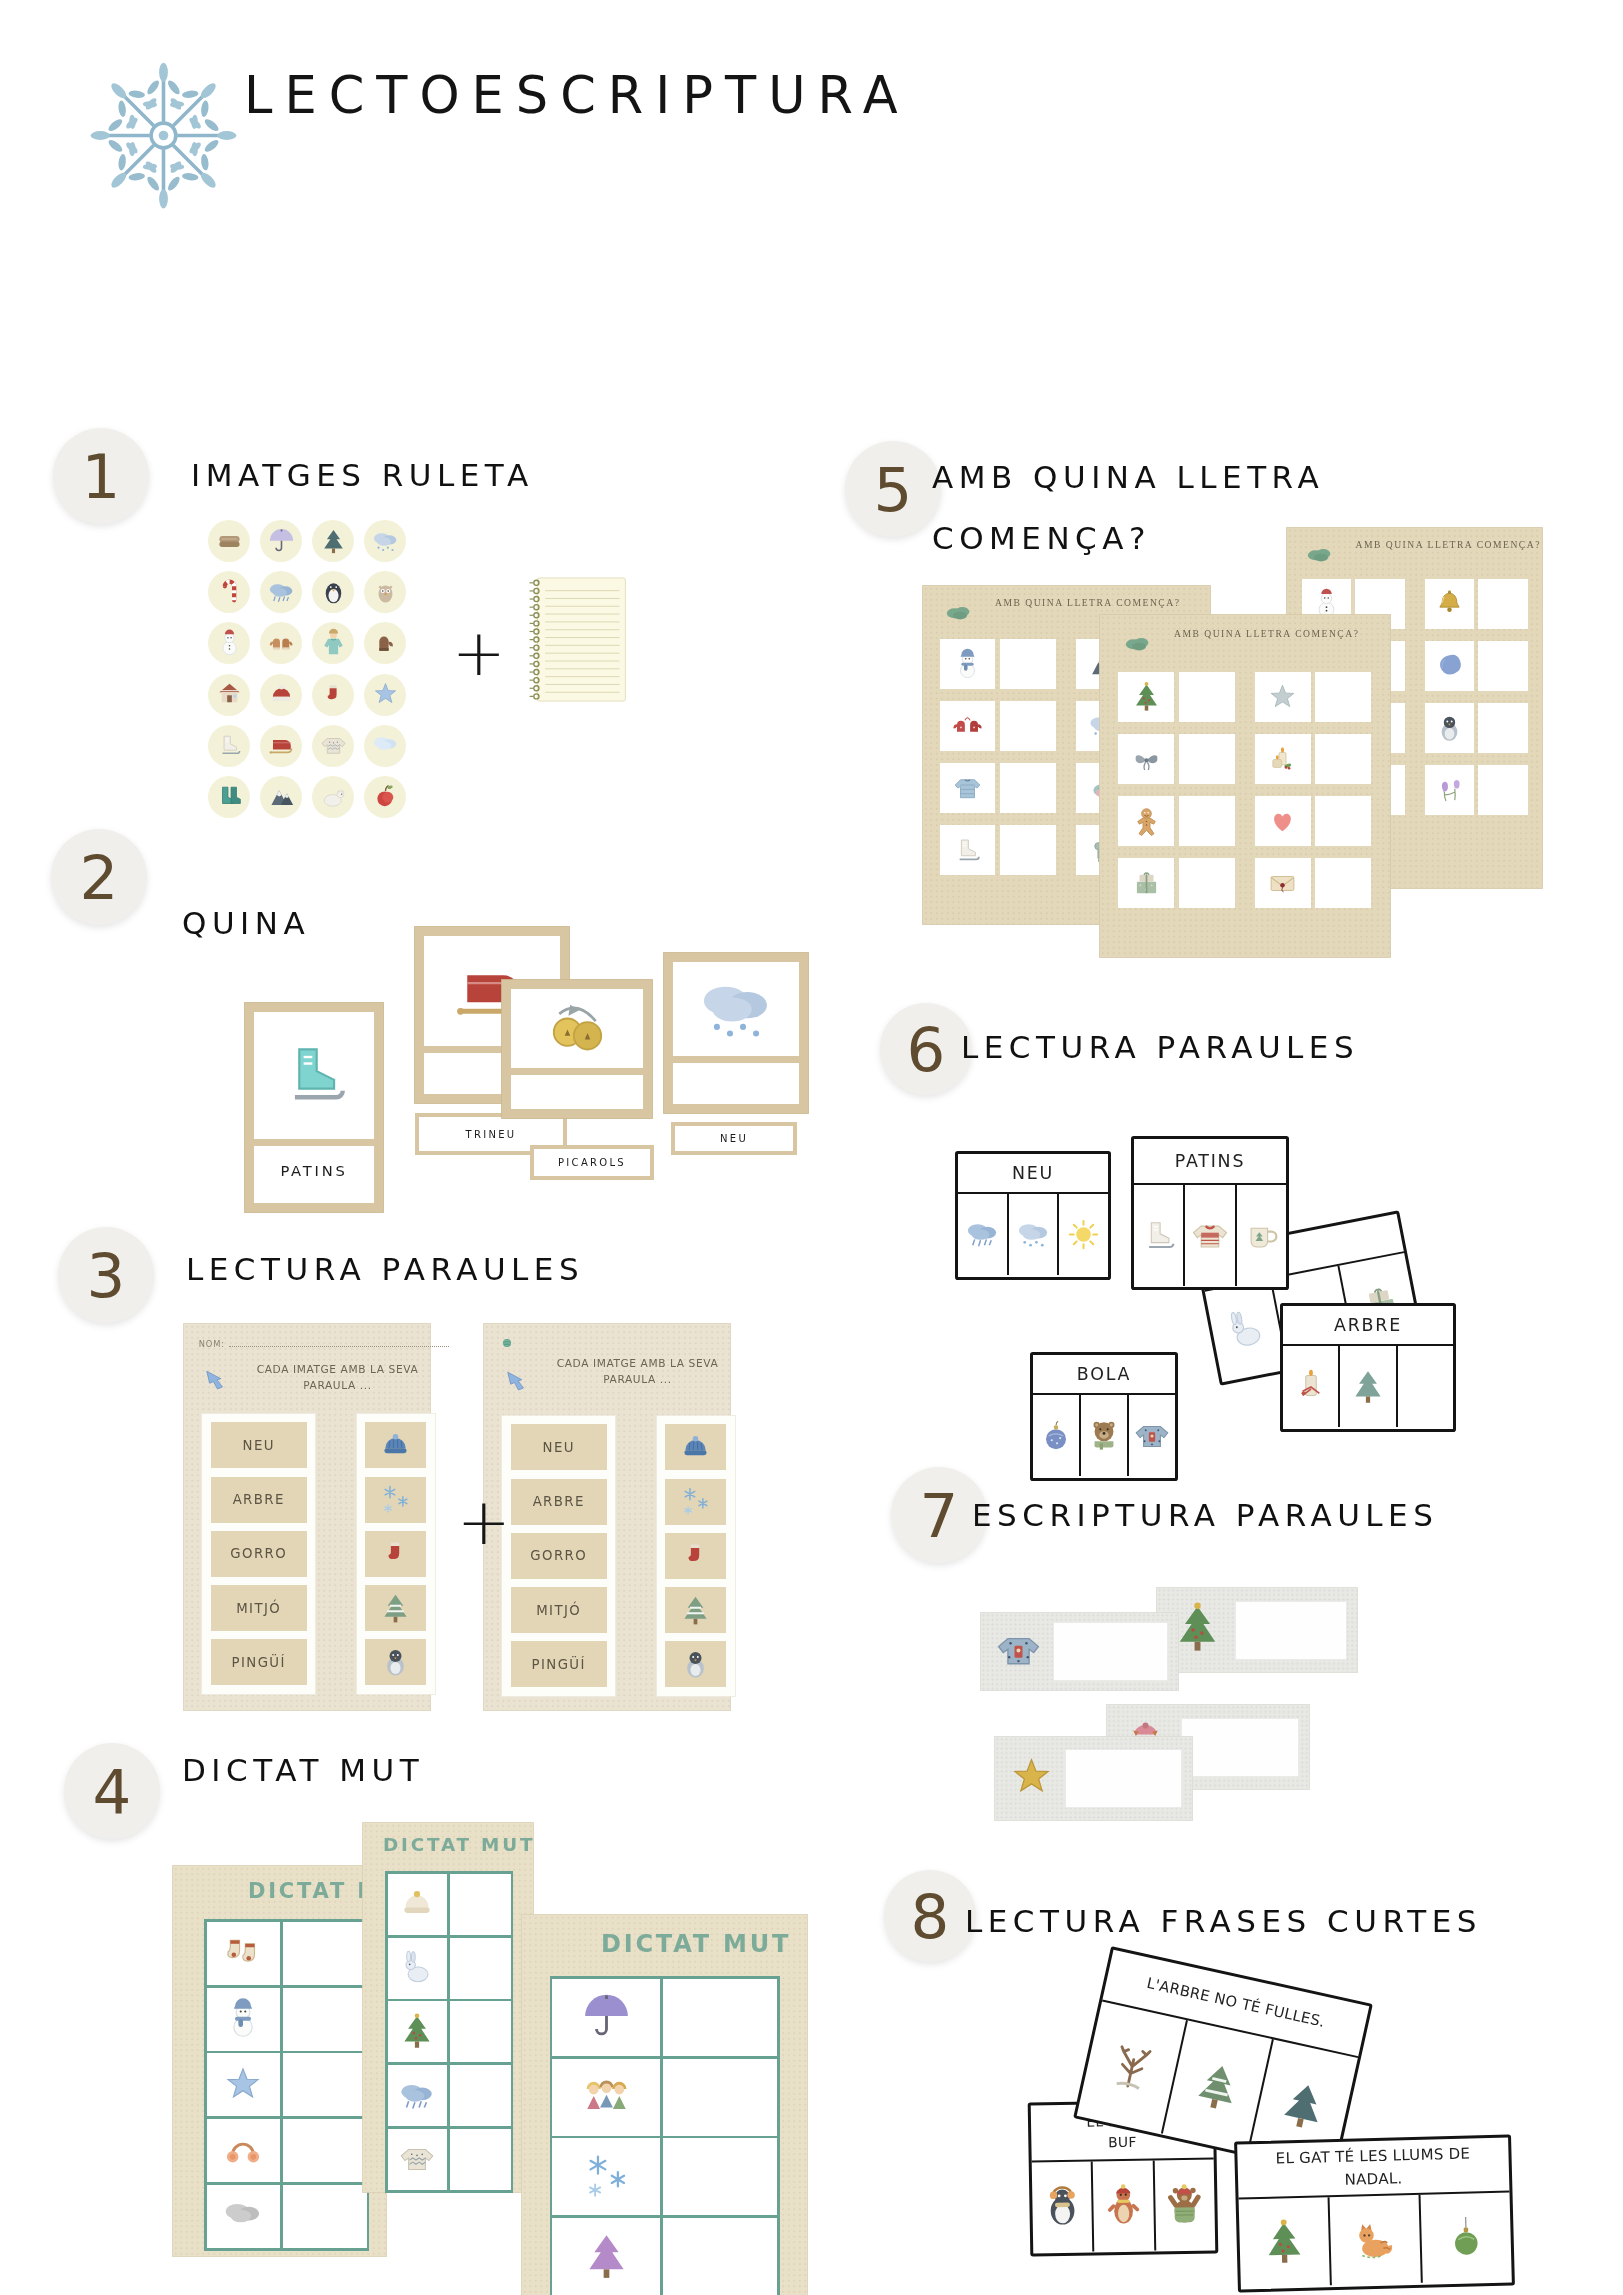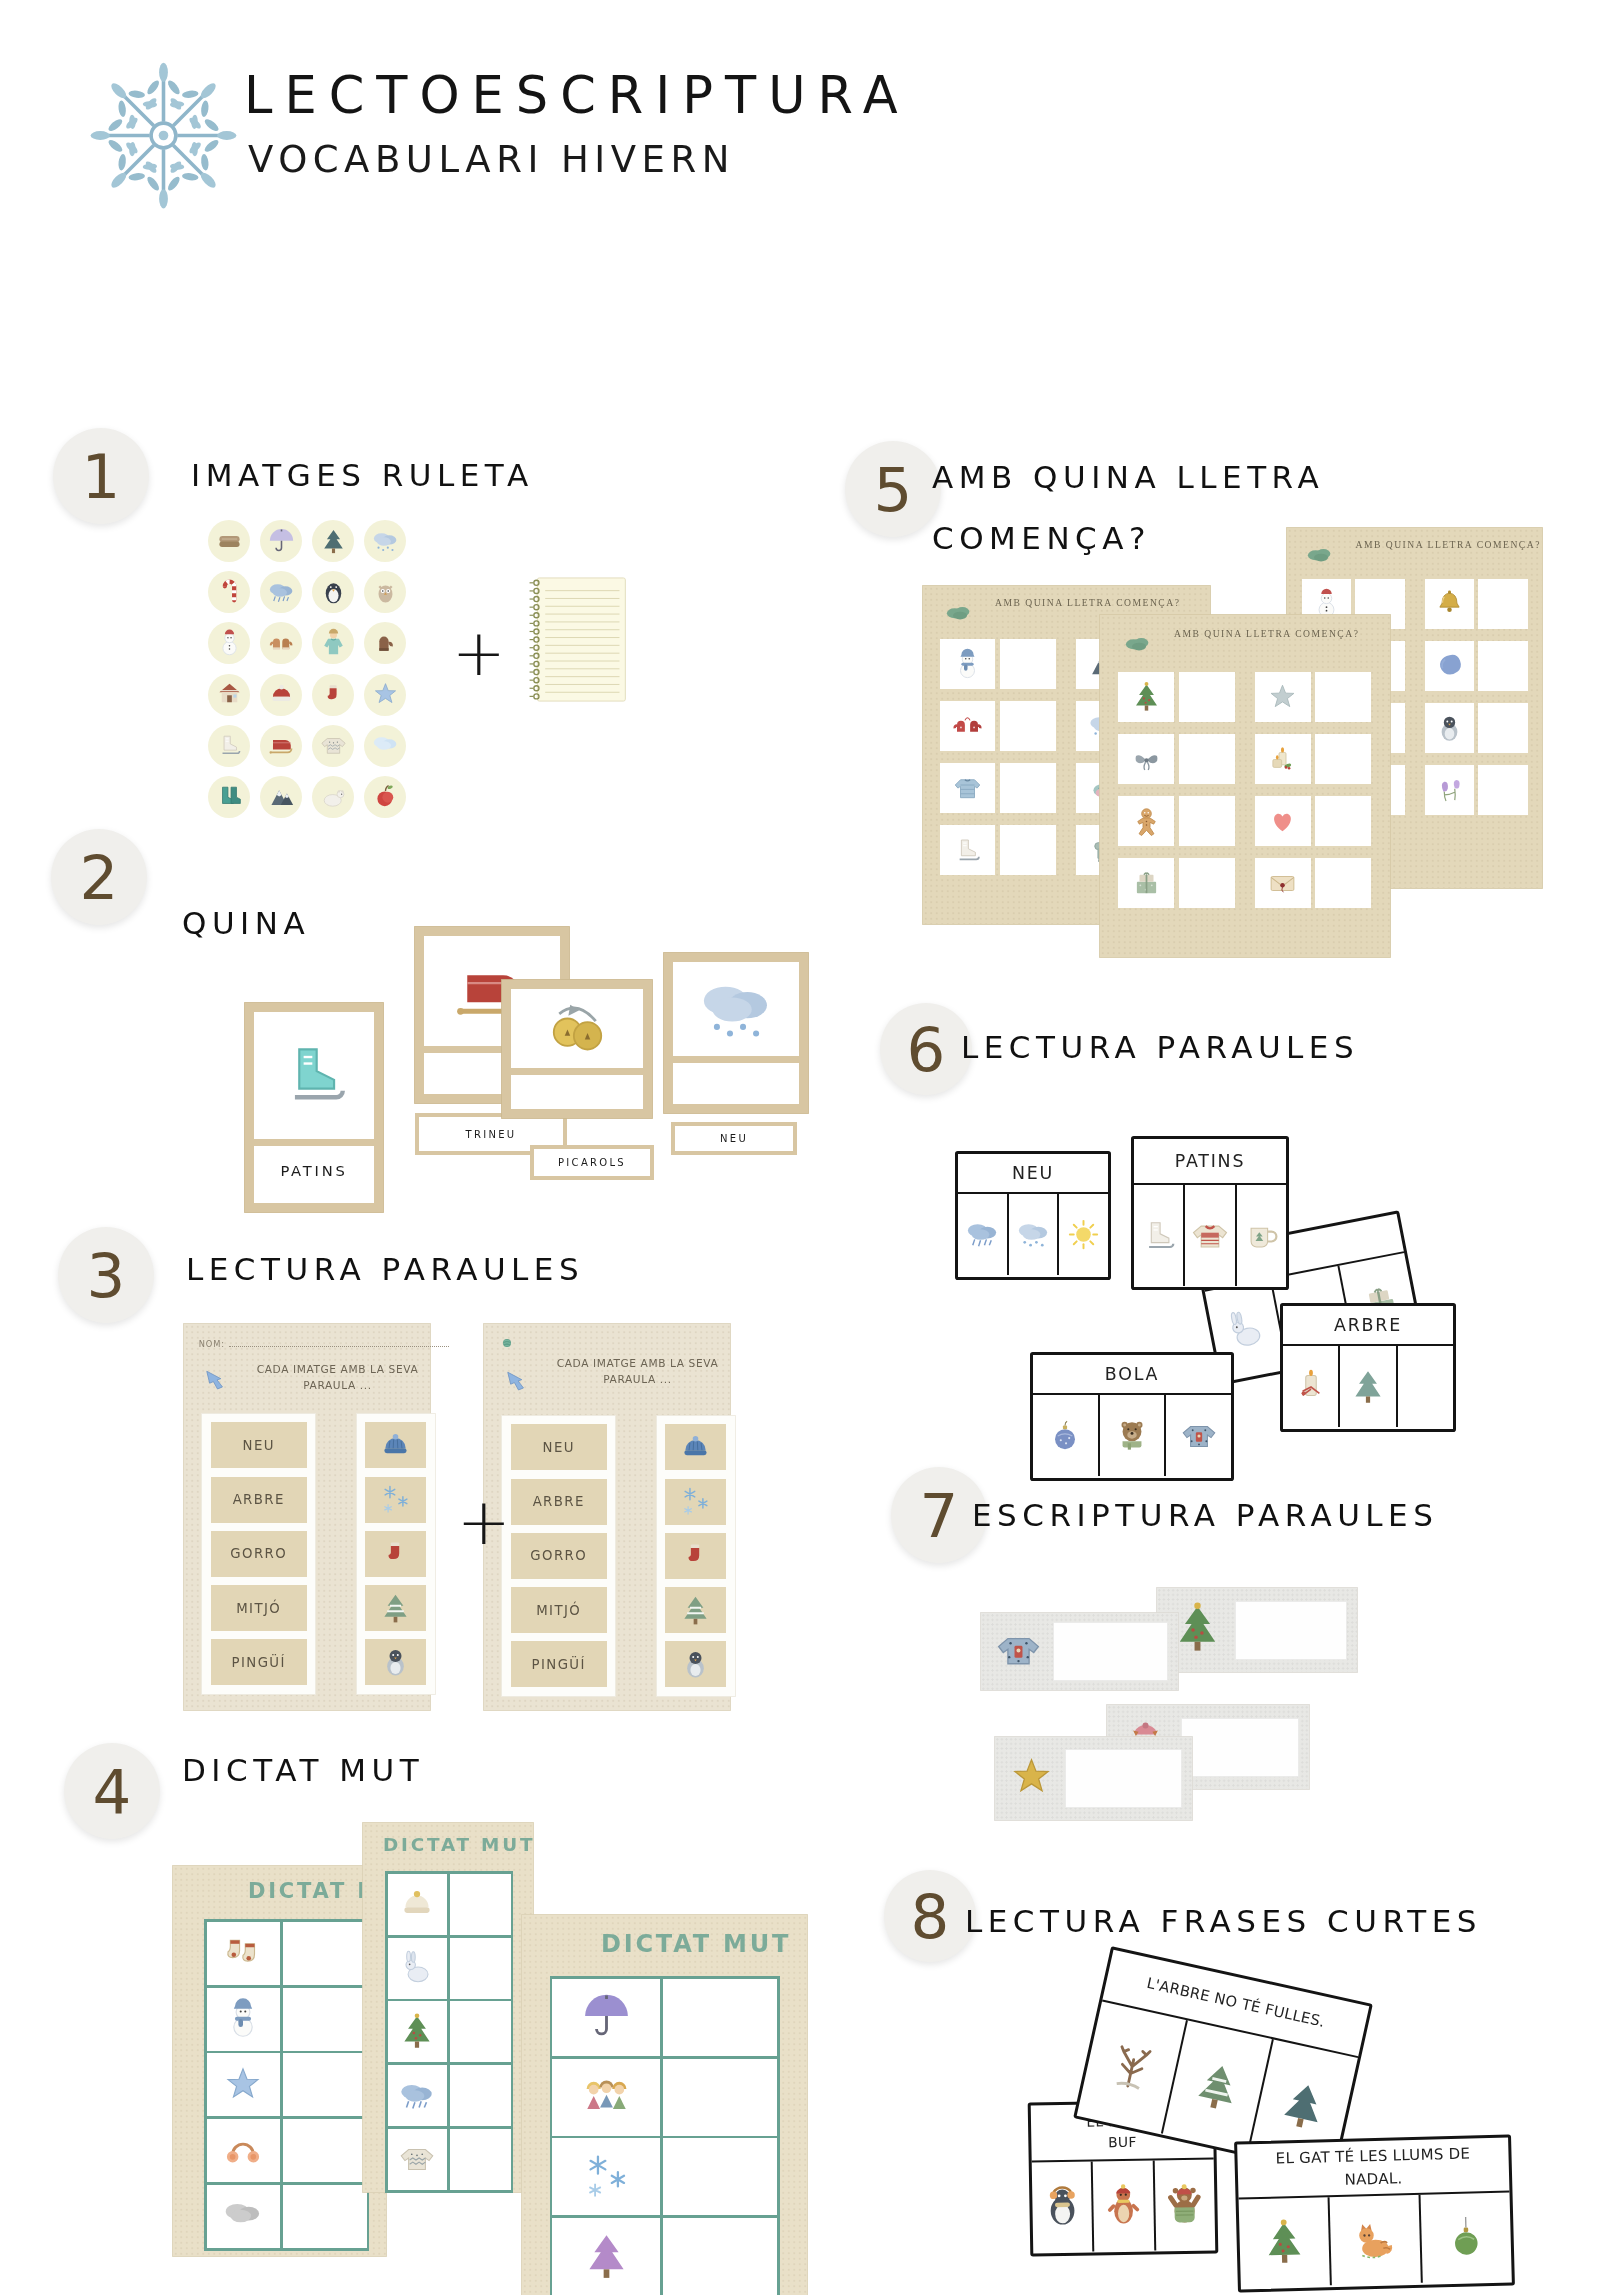--- a/index.html
+++ b/index.html
@@ -130,21 +130,20 @@
           <ellipse cx="60" cy="14" rx="3.2" ry="7" fill="#a3c6d6"></ellipse>
           <ellipse cx="52.5" cy="25" rx="2.6" ry="6" fill="#96bccd" transform="rotate(38 52.5 25)"></ellipse>
           <ellipse cx="67.5" cy="25" rx="2.6" ry="6" fill="#96bccd" transform="rotate(-38 67.5 25)"></ellipse>
           <ellipse cx="51" cy="37" rx="2.3" ry="5.2" fill="#a3c6d6" transform="rotate(42 51 37)"></ellipse>
           <ellipse cx="69" cy="37" rx="2.3" ry="5.2" fill="#a3c6d6" transform="rotate(-42 69 37)"></ellipse>
         </g>
         <circle cx="60" cy="60" r="9" fill="#fff" stroke="#8fb6ca" stroke-width="2.6"></circle>
         <circle cx="60" cy="60" r="3.5" fill="#a3c6d6"></circle>
       </svg></div>
   <h1 class="pt abs" style="left:244px;top:66px">LECTOESCRIPTURA</h1>
-  <h2 class="ps abs" style="left:248px;top:138px">VOCABULARI HIVERN</h2>
 
   <div class="abs badge" style="left:53px;top:428px">1</div>
   <div class="abs ttl" style="left:191px;top:457px">IMATGES RULETA</div>
   <div class="abs" id="ruleta-grid" style="left:208px;top:520px">
       <div class="circ">
         <svg viewBox="0 0 40 40" width="31" height="31">
           <rect x="7" y="13" width="26" height="8" rx="4" fill="#b29878"></rect>
           <rect x="7" y="20" width="26" height="7" rx="3.5" fill="#9d835f"></rect>
           <rect x="10" y="16" width="20" height="1.6" fill="#c9b496"></rect>
         </svg>
@@ -1182,21 +1181,21 @@
         <div class="bcell">
           <svg viewBox="0 0 40 40" width="44" height="44">
             <path d="M11 13 h15 v12 a5 5 0 0 1 -5 5 h-5 a5 5 0 0 1 -5 -5 z" fill="#efe9da" stroke="#cfc4a8" stroke-width="1"></path>
             <path d="M26 16 h3.5 a4.5 4.5 0 0 1 0 9 H26" fill="none" stroke="#cfc4a8" stroke-width="2"></path>
             <polygon points="18.5,16.5 21.5,20.5 15.5,20.5" fill="#7fa387"></polygon>
             <polygon points="18.5,19.5 22,24.5 15,24.5" fill="#7fa387"></polygon>
           </svg>
         </div>
       </div>
   </div>
-  <div class="abs bcard" style="left:1030px;top:1352px;width:204px;height:129px;z-index:2">
+  <div class="abs bcard" style="left:1030px;top:1352px;width:148px;height:129px;z-index:2">
     <div class="bhead" style="height:40px">BOLA</div>
     <div class="brow" style="height:81px">
         <div class="bcell">
           <svg viewBox="0 0 40 40" width="42" height="42">
             <circle cx="20" cy="23" r="9.5" fill="#7a90c4"></circle>
             <path d="M13 20 q7 -4 14 0" stroke="#a8b8dd" stroke-width="1.2" fill="none"></path>
             <g fill="#dfe6f4">
               <circle cx="16" cy="24" r="1"></circle>
               <circle cx="21" cy="27" r="1"></circle>
               <circle cx="24" cy="22" r="1"></circle>

